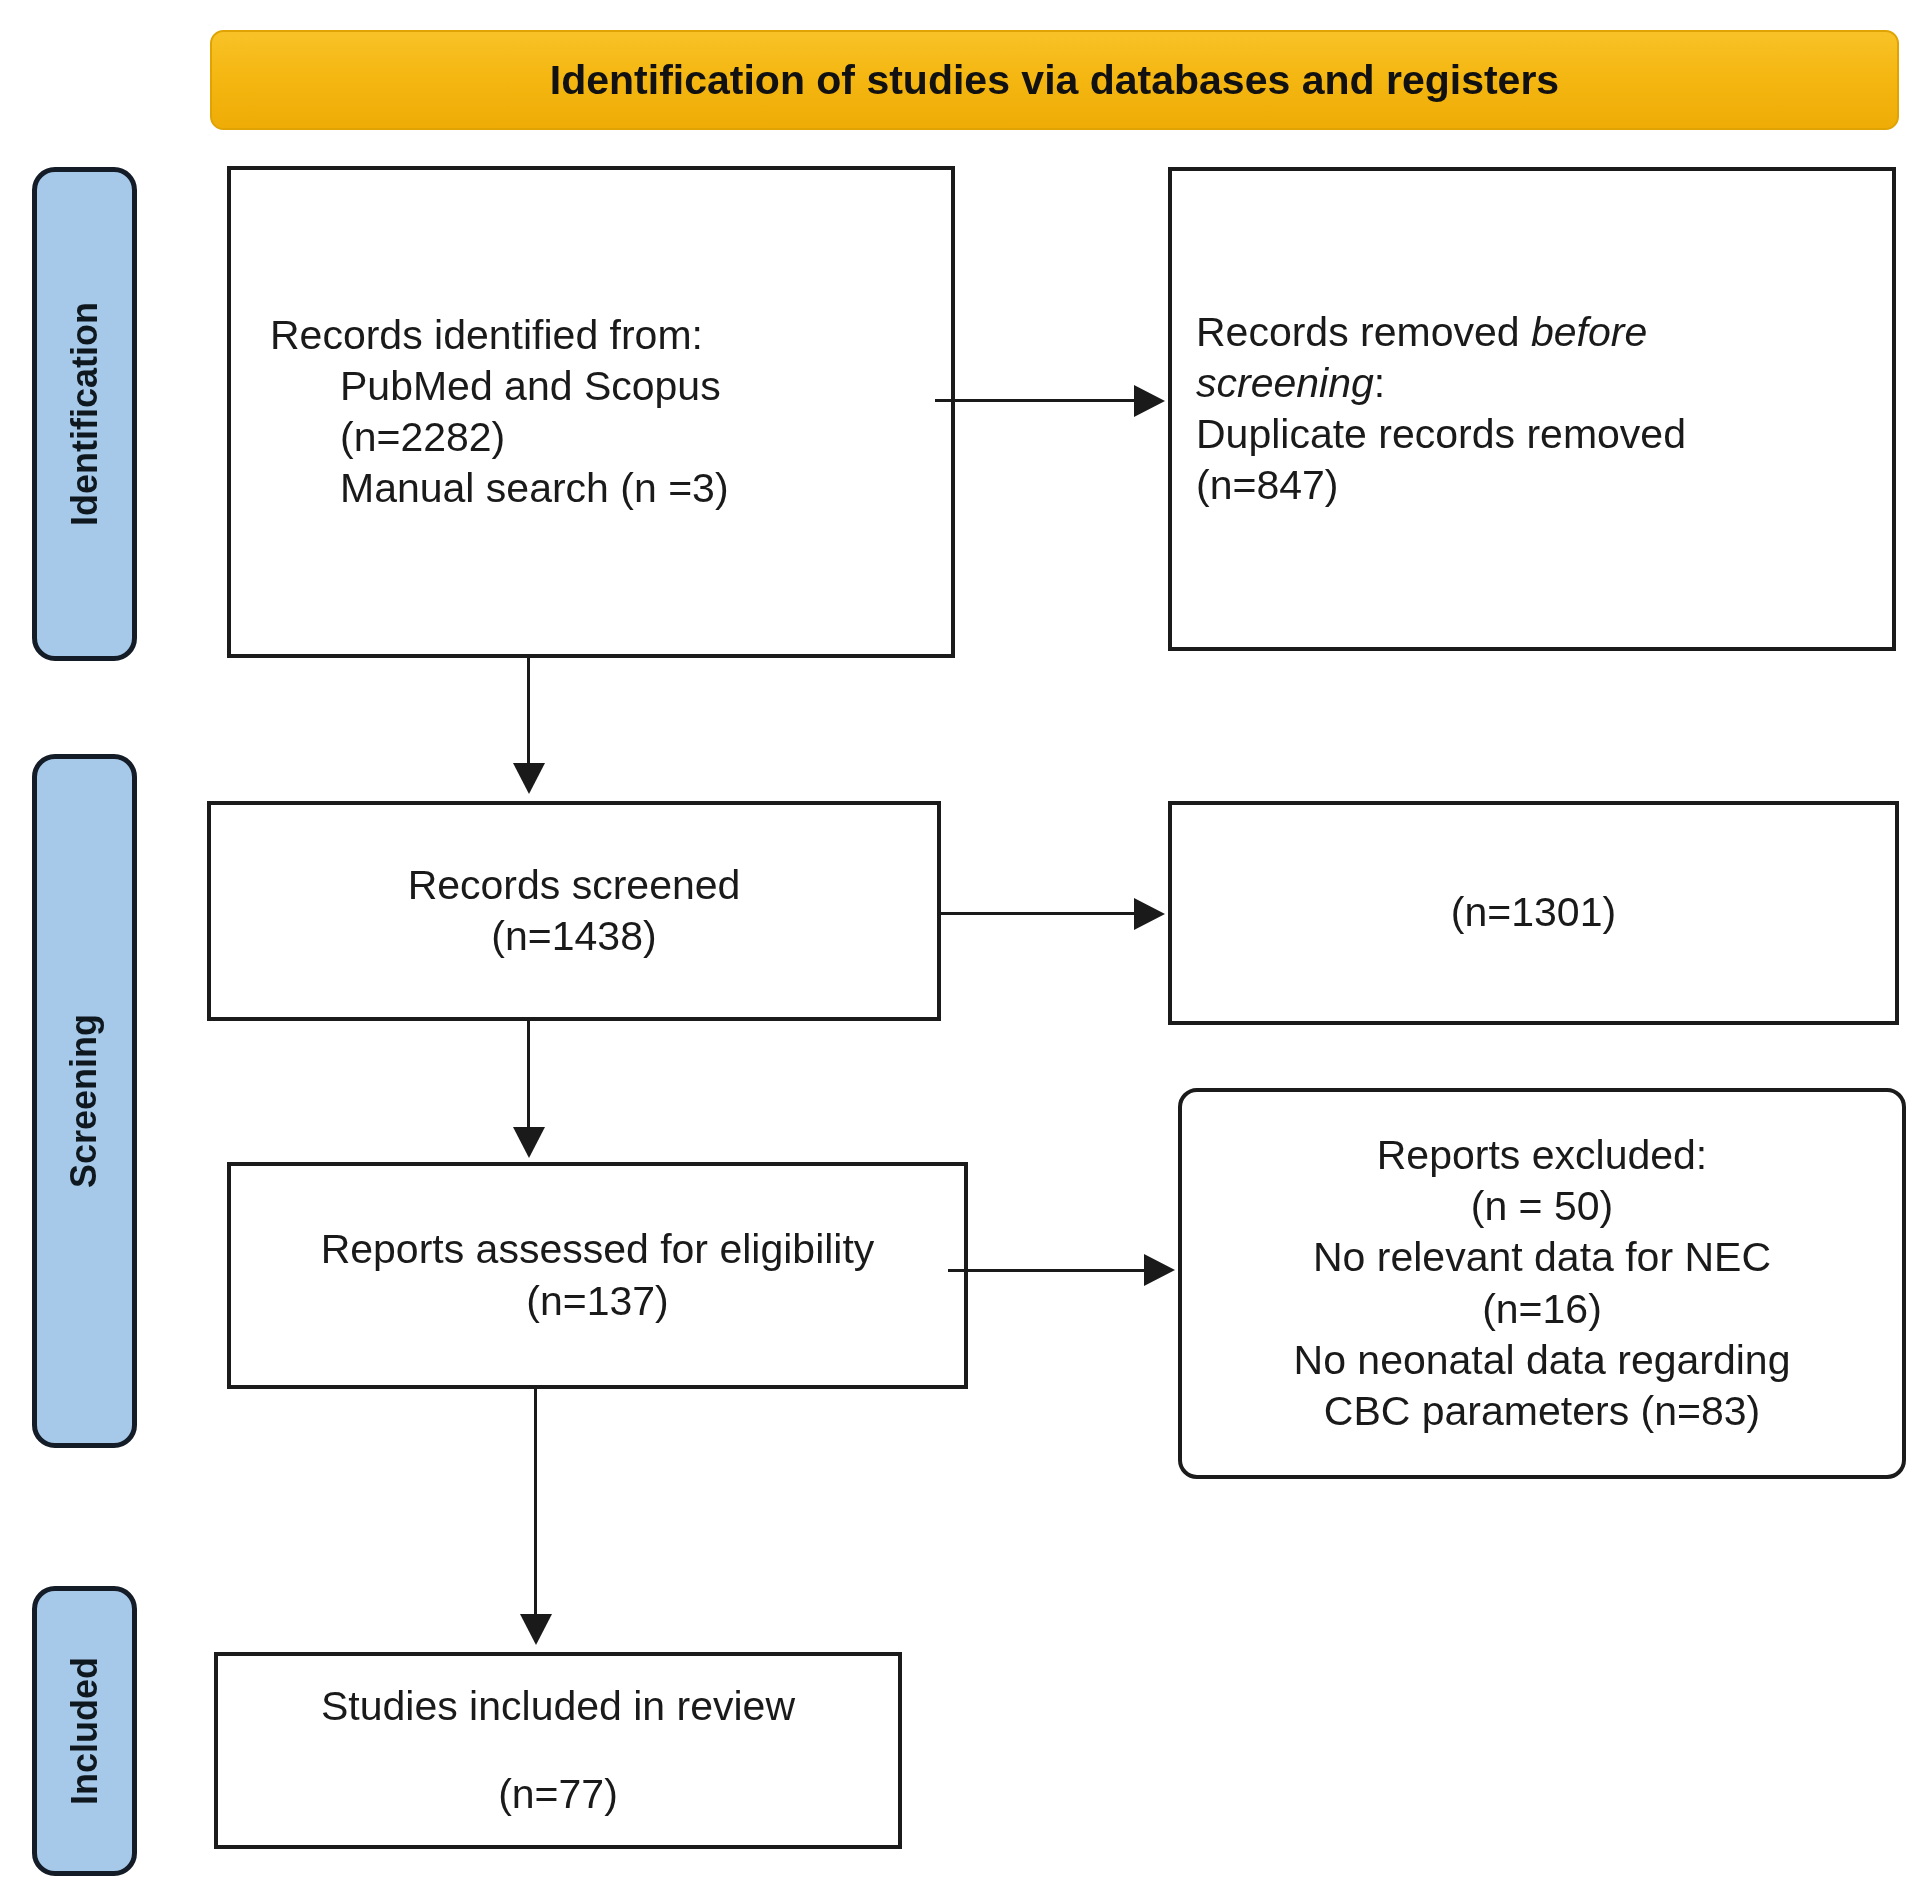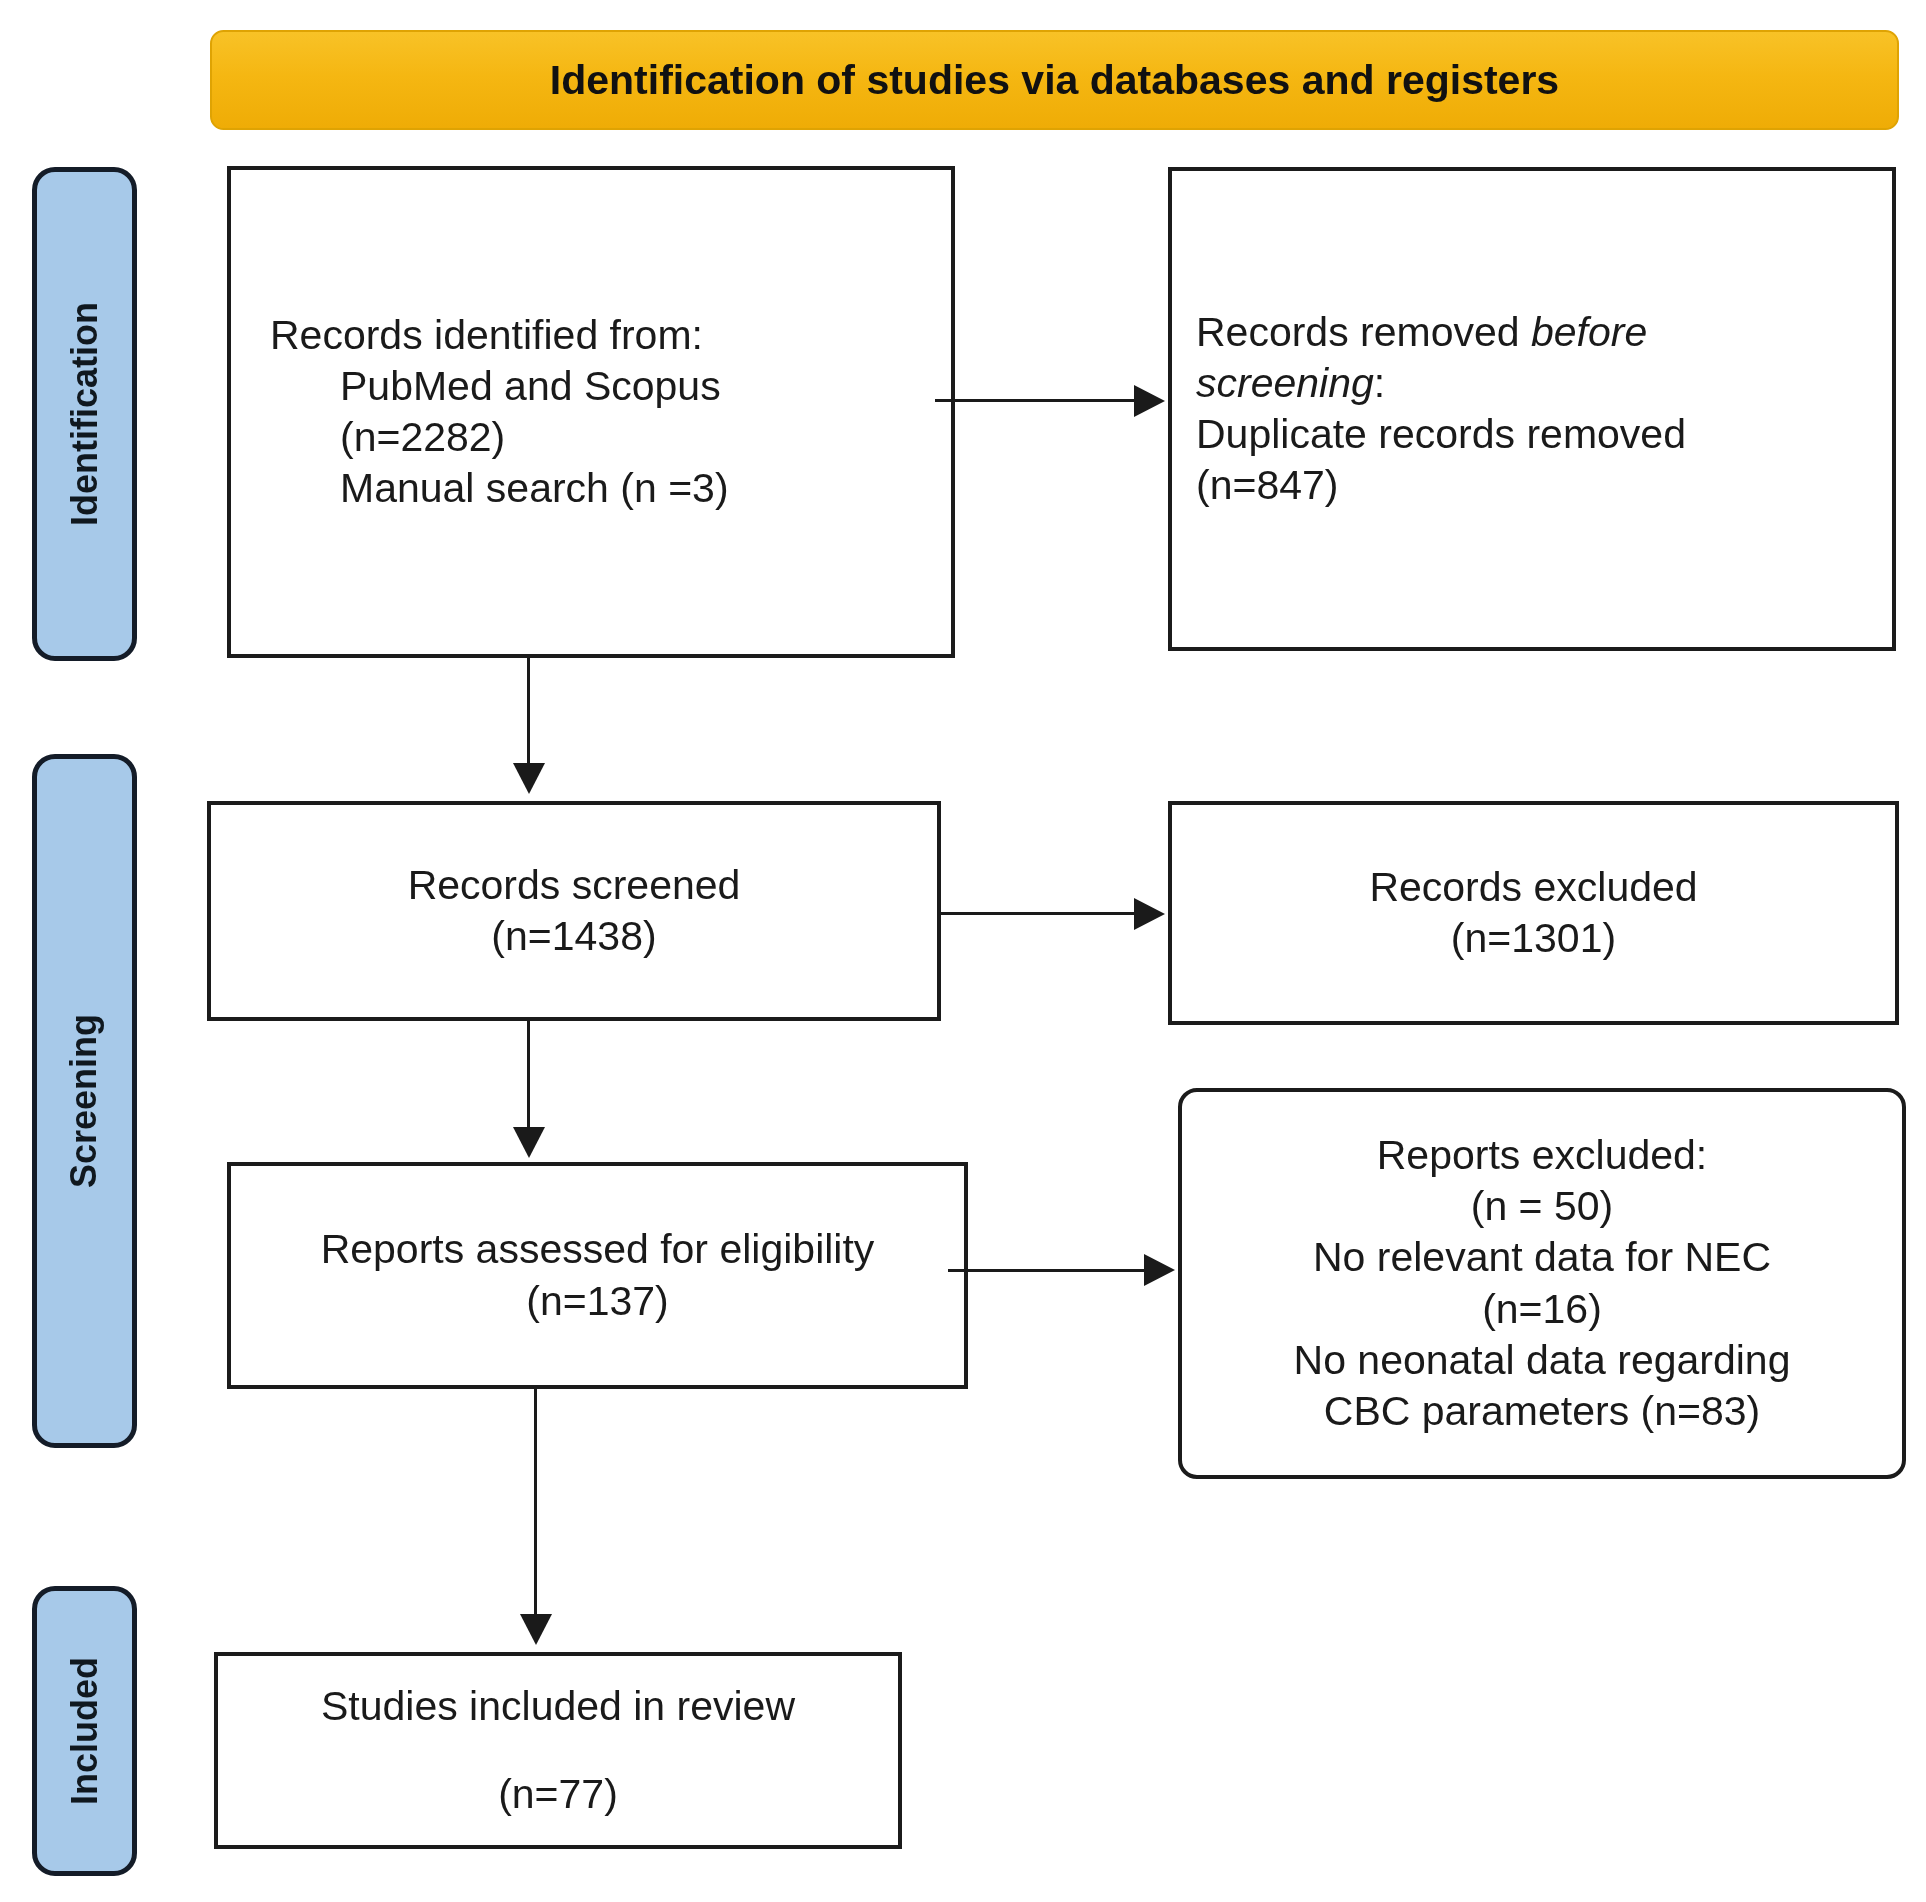--- a/index.html
+++ b/index.html
@@ -125,21 +125,20 @@
     <div class="line">Duplicate records removed</div>
     <div class="line">(n=847)</div>
   </div>
 
   <div class="box center-text" id="box-records-screened">
     <div class="line">Records screened</div>
     <div class="line">(n=1438)</div>
   </div>
 
   <div class="box center-text" id="box-records-excluded">
-    <div class="line">Records excluded</div>
     <div class="line">(n=1301)</div>
   </div>
 
   <div class="box center-text" id="box-reports-assessed">
     <div class="line">Reports assessed for eligibility</div>
     <div class="line">(n=137)</div>
   </div>
 
   <div class="box center-text" id="box-reports-excluded">
     <div class="line">Reports excluded:</div>

